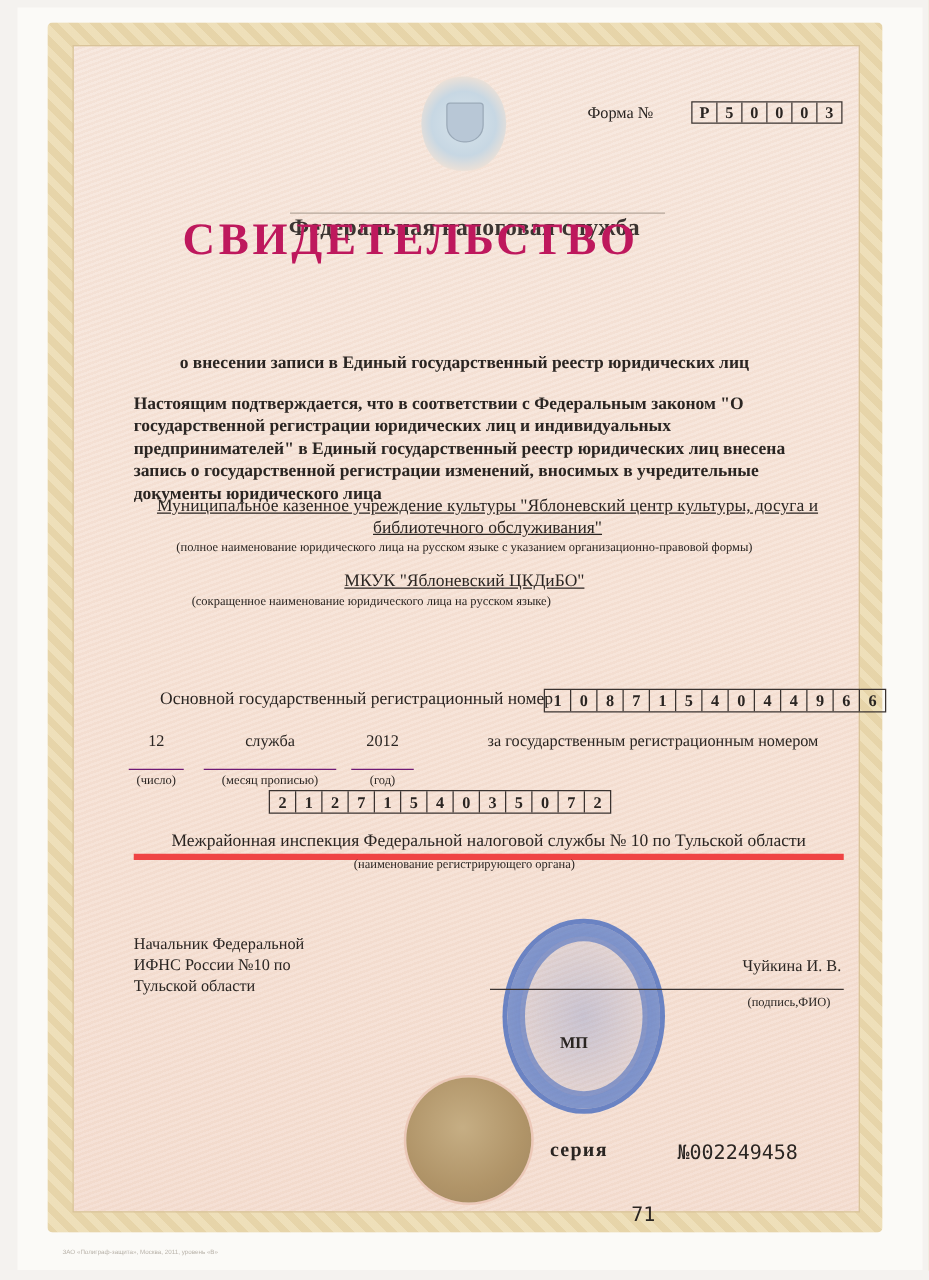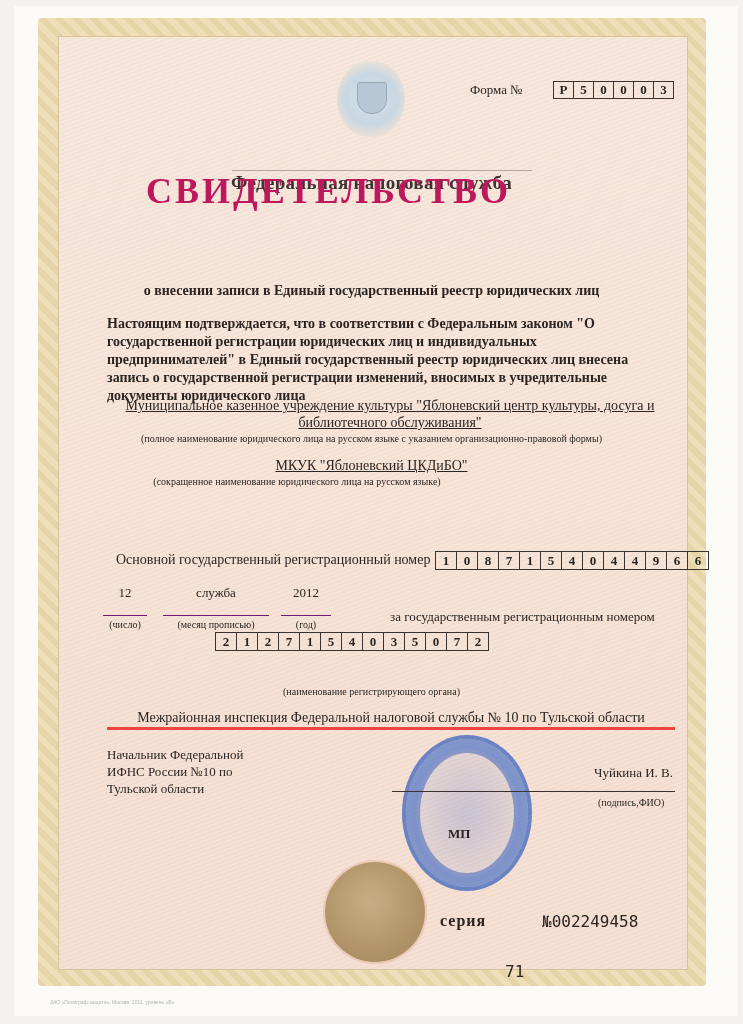--- a/index.html
+++ b/index.html
@@ -66,35 +66,35 @@
       left: 110px; width: 560px; top: 397px; text-align: center;
       font-size: 14px; line-height: 17px; text-decoration: underline;
     }
     .caption { font-size: 10px; text-align: center; }
     .cap-full { left: 60px; width: 623px; top: 433px; }
     .org-short {
       left: 0; width: 743px; top: 458px; text-align: center;
       font-size: 14px; text-decoration: underline;
     }
     .cap-short { left: 0; width: 594px; top: 476px; }
-    .ogrn-label { left: 116px; top: 552px; font-size: 14px; }
+    .ogrn-label { left: 128px; top: 552px; font-size: 14px; }
     .ogrn-boxes { left: 435px; top: 551px; }
     .ogrn-boxes .cell { width: 20px; height: 17px; line-height: 17px; font-size: 13px; }
     .date-field { text-align: center; font-size: 13px; }
     .date-field .val { border-bottom: 1px solid #701a75; padding-bottom: 14px; }
     .date-field .cap { font-size: 10px; margin-top: 3px; }
     .d-day { left: 103px; top: 585px; width: 44px; }
     .d-month { left: 163px; top: 585px; width: 106px; }
     .d-year { left: 281px; top: 585px; width: 50px; }
-    .reg-label { left: 390px; top: 585px; font-size: 13px; margin-top: 24px; }
+    .reg-label { left: 390px; top: 585px; font-size: 13px; }
     .grn-boxes { left: 215px; top: 632px; }
     .grn-boxes .cell { width: 20px; height: 17px; line-height: 17px; font-size: 13px; }
     .authority {
       left: 107px; width: 568px; top: 666px; text-align: center; font-size: 14px;
-      border-bottom: 3px solid #ef4444; padding-bottom: 1px; margin-top: 44px;
+      border-bottom: 5px solid #ef4444; padding-bottom: 1px;
     }
     .cap-auth { left: 0; width: 743px; top: 686px; }
     .signer-title { left: 107px; top: 746px; font-size: 13px; line-height: 17px; }
     .signer-name { left: 594px; top: 765px; font-size: 13px; }
     .sig-rule { left: 392px; top: 791px; width: 283px; height: 1px; background: #3a3330; }
     .cap-sig { left: 598px; top: 797px; font-size: 10px; }
     .stamp {
       left: 402px; top: 735px; width: 122px; height: 148px; border-radius: 50%;
       border: 4px solid rgba(60,100,190,0.75);
       box-shadow: inset 0 0 0 10px rgba(90,130,210,0.25), inset 0 0 0 14px rgba(60,100,190,0.55);

